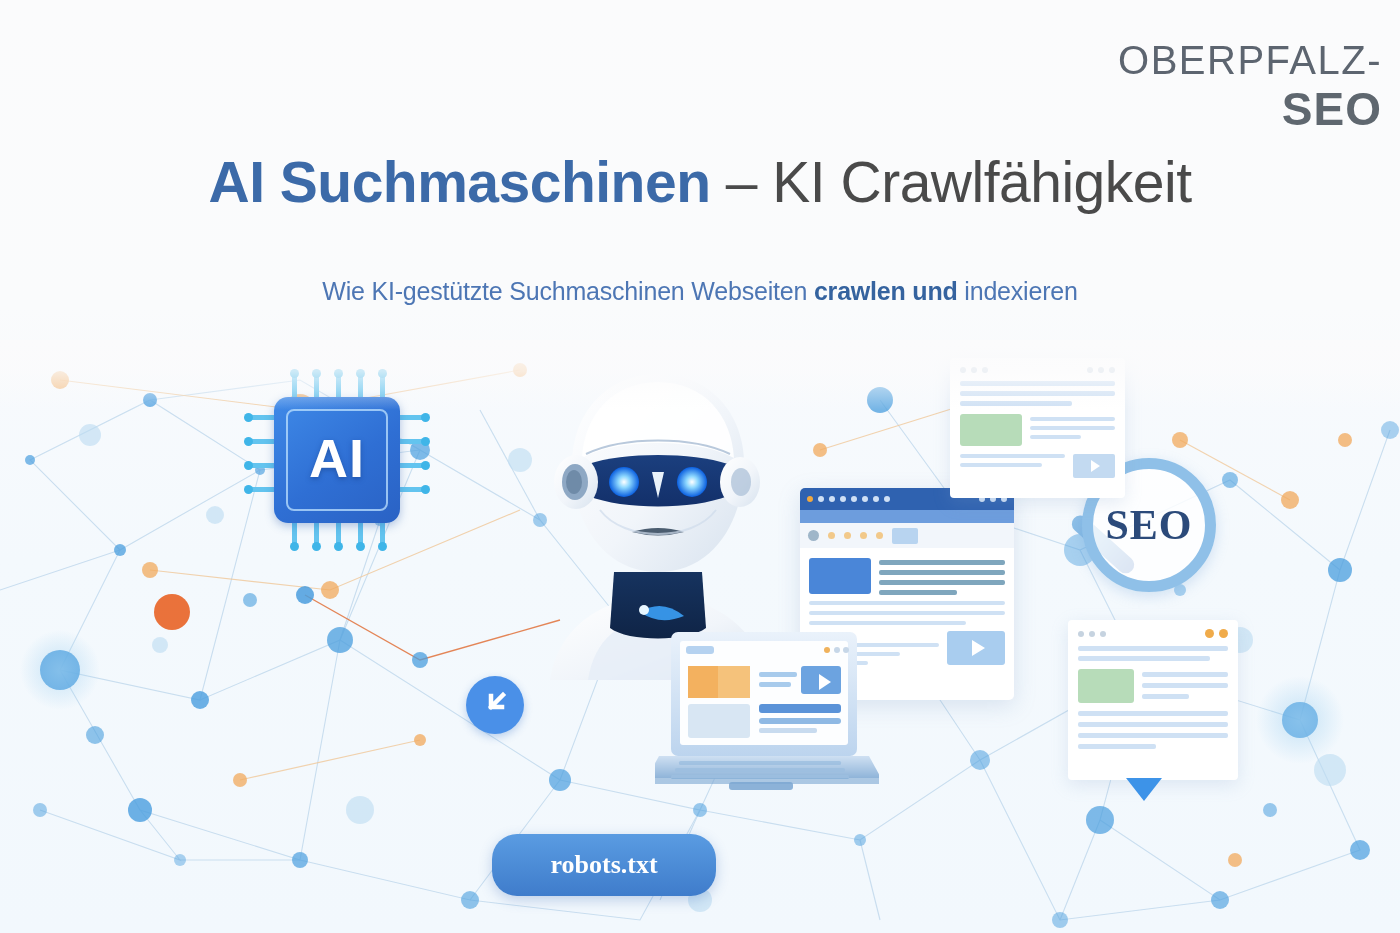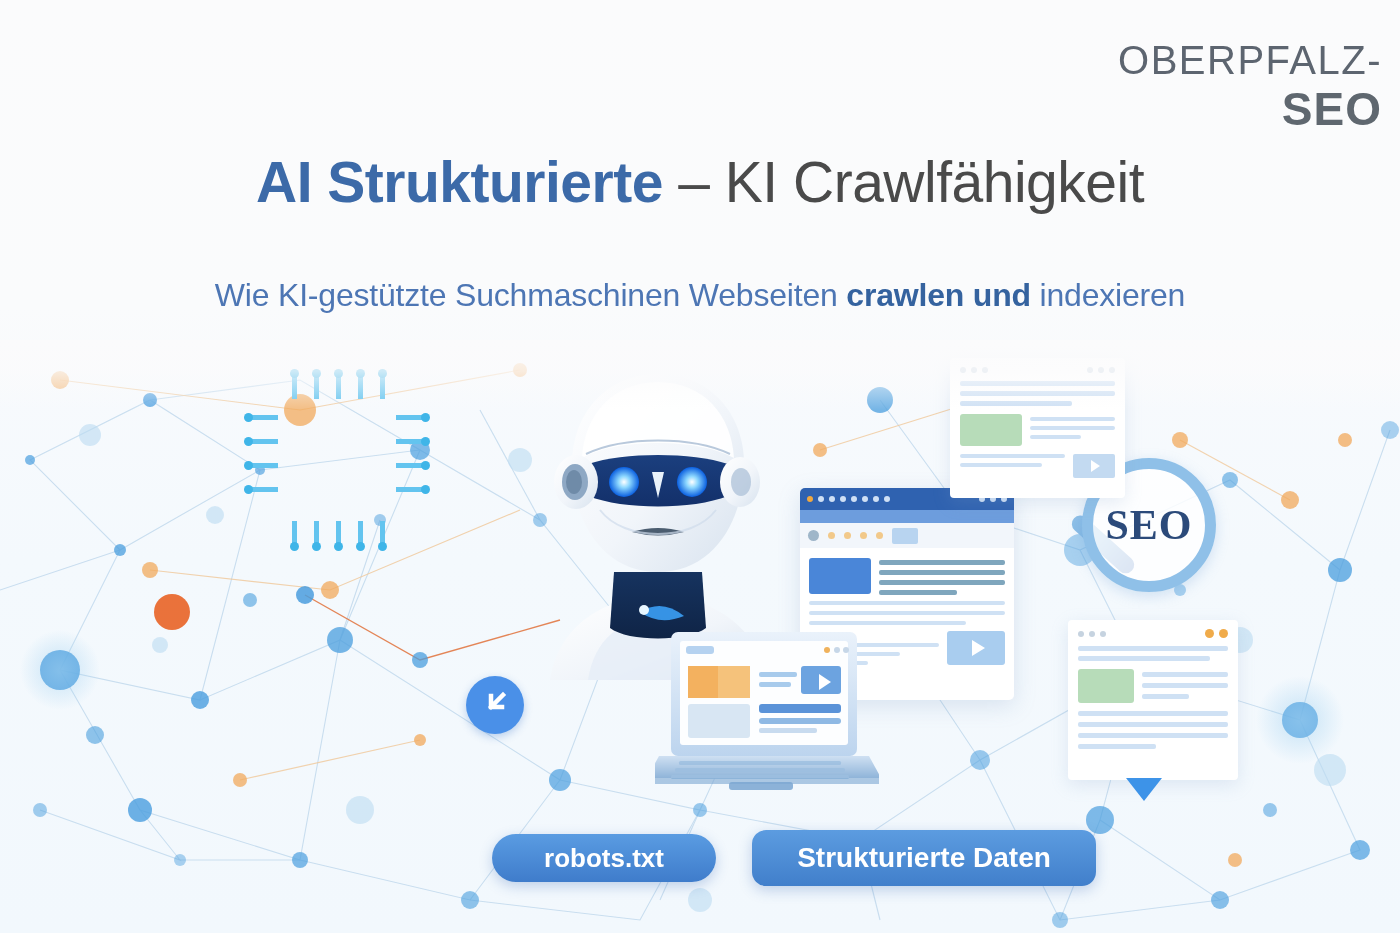--- a/index.html
+++ b/index.html
@@ -16,21 +16,21 @@
   .logo-top{font-size:40px;letter-spacing:1.5px;color:#5d6570;font-weight:400;}
   .logo-mid{font-size:46px;letter-spacing:1px;color:#5f676f;font-weight:700;margin-top:6px;}
   .logo-bot{font-family:"Liberation Serif","DejaVu Serif",serif;font-size:34px;color:#3c3c3c;margin-top:2px;margin-right:4px;}
 
   .title{position:absolute;left:0;right:0;top:152px;text-align:center;
     font-size:57px;line-height:1.08;white-space:nowrap;}
   .title .t-blue{color:#3c6aa8;font-weight:700;letter-spacing:-0.5px;}
   .title .t-gray{color:#4a4a4a;font-weight:400;letter-spacing:-0.5px;}
 
   .subtitle{position:absolute;left:0;right:0;top:277px;text-align:center;
-    font-size:32px;color:#4d76b4;font-weight:400;white-space:nowrap;letter-spacing:-0.2px;}
+    font-size:25px;color:#4d76b4;font-weight:400;white-space:nowrap;letter-spacing:-0.2px;}
   .subtitle .s-bold{font-weight:700;color:#35639f;}
 
   
   #art{position:absolute;left:0;top:340px;width:1400px;height:593px;}
   #net{position:absolute;left:0;top:0;width:1400px;height:593px;}
   .fade-top{position:absolute;left:0;top:0;width:1400px;height:70px;
     background:linear-gradient(180deg,#fbfbfc 0%,rgba(251,251,252,.75) 45%,rgba(251,251,252,0) 100%);
     pointer-events:none;z-index:30;}
 
   .obj{position:absolute;}
@@ -101,21 +101,21 @@
   .cdot.o{background:#f0ab4a;width:9px;height:9px;}
   .grn{background:#b7dcb9;border-radius:3px;}
   .tail{position:absolute;left:58px;bottom:-21px;width:0;height:0;
     border-left:18px solid transparent;border-right:18px solid transparent;border-top:23px solid #3d93e8;}
 
   
   #pill-sitemap{left:400px;top:423px;width:186px;height:52px;}
   .pill-white{width:100%;height:100%;border-radius:26px;background:#fdfdfe;
     display:flex;align-items:center;justify-content:center;color:#3d74c4;font-weight:700;font-size:25px;
     box-shadow:0 4px 14px rgba(130,165,210,.25);}
-  #pill-robots{left:492px;top:494px;width:224px;height:48px;}
+  #pill-robots{left:492px;top:494px;width:224px;height:62px;font-family:Liberation Serif, serif;}
   .pill-round{width:100%;height:100%;border-radius:25px;
     background:linear-gradient(180deg,#5a9ce2 0%,#3f7ccb 100%);
     display:flex;align-items:center;justify-content:center;color:#fff;font-weight:700;font-size:26px;
     box-shadow:0 4px 13px rgba(50,100,180,.28);}
   #pill-struct{left:752px;top:490px;width:344px;height:56px;}
   .pill-rect{width:100%;height:100%;border-radius:14px;
     background:linear-gradient(180deg,#5c9ce0 0%,#417fcb 100%);
     display:flex;align-items:center;justify-content:center;color:#fff;font-weight:700;font-size:28px;
     box-shadow:0 4px 14px rgba(50,100,180,.28);}
 </style>
@@ -123,21 +123,21 @@
 <body>
 
 <div id="stage">
 
   <div class="logo">
     <div class="logo-top">OBERPFALZ-</div>
     <div class="logo-mid">SEO</div>
   </div>
 
   <div class="title">
-    <span class="t-blue">AI Strukturierte</span><span class="t-gray"> – KI Crawlfähigkeit</span>
+    <span class="t-blue">AI Suchmaschinen</span><span class="t-gray"> – KI Crawlfähigkeit</span>
   </div>
 
   <div class="subtitle">
     <span>Wie KI-gestützte Suchmaschinen Webseiten </span><span class="s-bold">crawlen und</span><span> indexieren</span>
   </div>
 
   <div id="art">
 
     <svg id="net" viewBox="0 0 1400 593">
       <defs>
@@ -286,20 +286,24 @@
       <div class="pindot" style="left:-8px;top:86px"></div>
       <div class="pindot" style="left:-8px;top:110px"></div>
       <div class="pin" style="right:0;top:40px;width:26px;height:5px"></div>
       <div class="pin" style="right:0;top:64px;width:26px;height:5px"></div>
       <div class="pin" style="right:0;top:88px;width:26px;height:5px"></div>
       <div class="pin" style="right:0;top:112px;width:26px;height:5px"></div>
       <div class="pindot" style="right:-8px;top:38px"></div>
       <div class="pindot" style="right:-8px;top:62px"></div>
       <div class="pindot" style="right:-8px;top:86px"></div>
       <div class="pindot" style="right:-8px;top:110px"></div>
+      <div class="chip-body">
+        <div class="chip-inner"></div>
+        <div class="chip-txt">AI</div>
+      </div>
     </div>
 
 
     <svg class="obj" id="robot" viewBox="0 0 260 320">
       <defs>
         <linearGradient id="shell" x1="0" y1="0" x2="1" y2="1">
           <stop offset="0%" stop-color="#ffffff"></stop>
             <stop offset="55%" stop-color="#f1f5fa"></stop>
           <stop offset="100%" stop-color="#d7e2ee"></stop>
         </linearGradient>
@@ -506,19 +510,16 @@
         <div class="bl" style="height:5px;margin-bottom:6px"></div>
         <div class="bl" style="height:5px;margin-bottom:6px"></div>
         <div class="bl" style="height:5px;width:52%"></div>
       </div>
       <div class="tail"></div>
     </div>
 
     <div class="obj" id="pill-robots">
       <div class="pill-round">robots.txt</div>
     </div>
-    <div class="obj" id="pill-struct">
-      <div class="pill-rect">Strukturierte Daten</div>
-    </div>
 
     <div class="fade-top"></div>
   </div>
 </div>
 
 </body></html>

